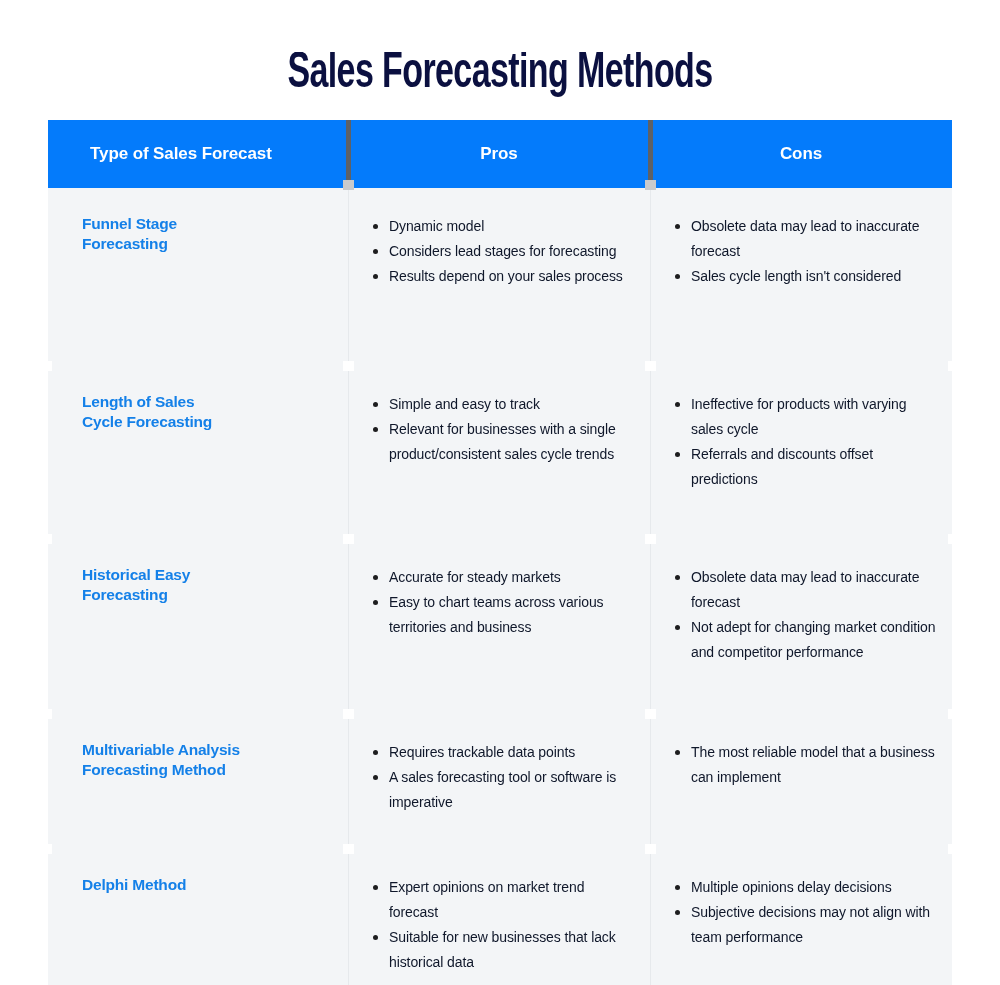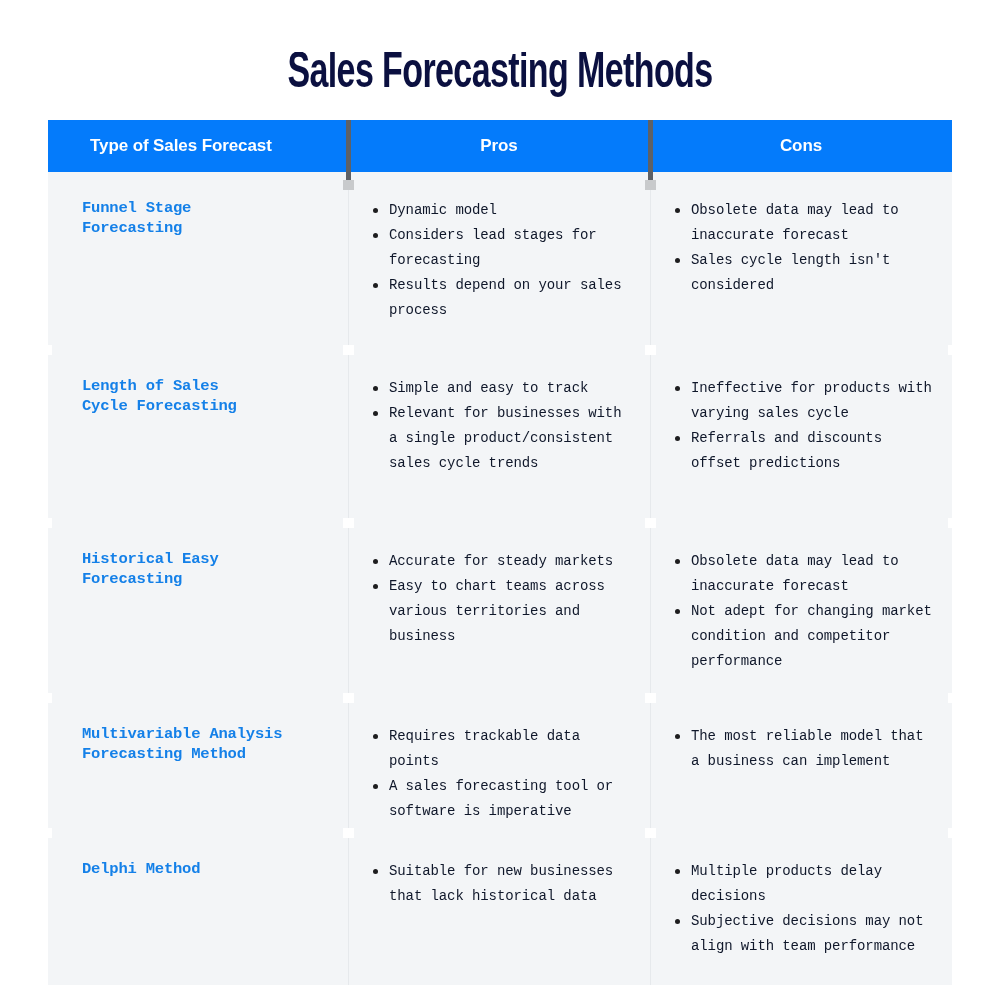--- a/index.html
+++ b/index.html
@@ -51,21 +51,21 @@
   
   .table {
     position: absolute;
     left: 48px;
     top: 120px;
     width: 904px;
   }
 
   .thead {
     display: flex;
-    height: 52px;
+    height: 68px;
     position: relative;
   }
   .th {
     background: #047bfb;
     color: #ffffff;
     font-size: 17px;
     font-weight: 700;
     letter-spacing: -0.1px;
     display: flex;
     align-items: center;
@@ -105,21 +105,20 @@
 
   .tbody {
     position: relative;
     background: #f3f5f7;
   }
 
   .tr {
     display: flex;
     position: relative;
     box-sizing: border-box;
-    font-family: Liberation Mono, monospace;
   }
   .td {
     box-sizing: border-box;
     padding-top: 26px;
     padding-bottom: 10px;
   }
   .td.col-type {
     width: 300px;
     padding-left: 34px;
     padding-right: 16px;
@@ -290,26 +289,27 @@
               <li>The most reliable model that a business can implement</li>
             </ul>
           </div>
         </div>
         <div class="tr" style="height: 160px;">
           <div class="td col-type">
             <div class="type-label"><span>Delphi Method</span></div>
           </div>
           <div class="td col-pros">
             <ul class="bullets">
+              <li>Expert opinions on market trend forecast</li>
               <li>Suitable for new businesses that lack historical data</li>
             </ul>
           </div>
           <div class="td col-cons">
             <ul class="bullets">
-              <li>Multiple products delay decisions</li>
+              <li>Multiple opinions delay decisions</li>
               <li>Subjective decisions may not align with team performance</li>
             </ul>
           </div>
         </div>
         <div class="xmark" style="left: 295px; top: 173px;"></div>
         <div class="xmark" style="left: 597px; top: 173px;"></div>
         <div class="emark" style="left: -4px; top: 173px;"></div>
         <div class="emark" style="left: 900px; top: 173px;"></div>
         <div class="xmark" style="left: 295px; top: 346px;"></div>
         <div class="xmark" style="left: 597px; top: 346px;"></div>

